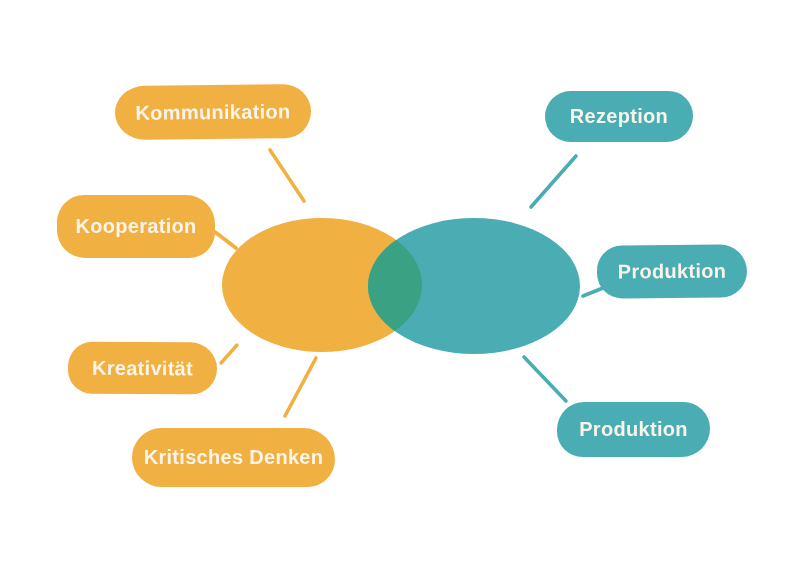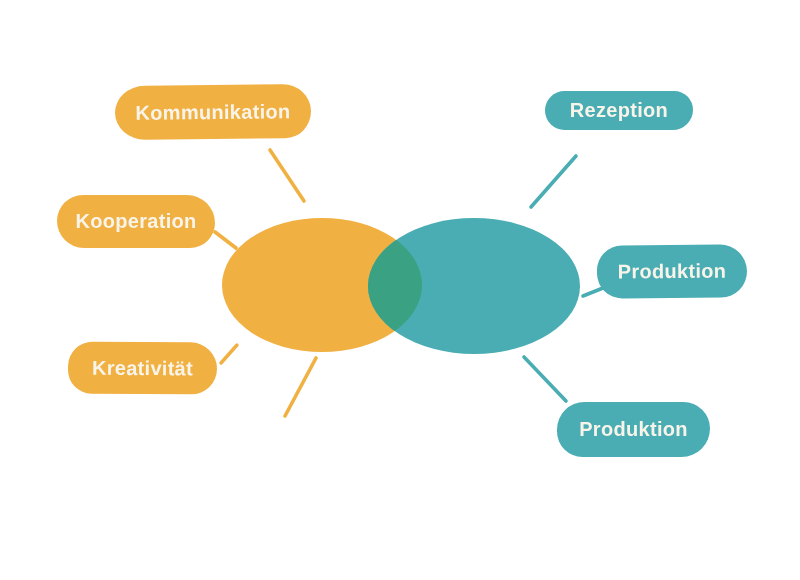--- a/index.html
+++ b/index.html
@@ -39,24 +39,24 @@
     font-size: 20px;
     font-weight: 600;
     letter-spacing: 0.3px;
     white-space: nowrap;
   }
   .pill.orange { background: var(--orange); }
   .pill.teal   { background: var(--teal); }
 
   
   .p-kommunikation { left:115px; top:85px;  width:196px; height:54px; border-radius: 30px 28px 26px 30px / 27px 27px 27px 27px; transform: rotate(-0.6deg); }
-  .p-kooperation   { left:57px;  top:195px; width:158px; height:53px; border-radius: 27px 29px 26px 28px; }
+  .p-kooperation   { left:57px;  top:195px; width:158px; height:63px; border-radius: 27px 29px 26px 28px; }
   .p-kreativitaet  { left:68px;  top:342px; width:149px; height:52px; border-radius: 26px 28px 27px 25px; transform: rotate(0.4deg); }
   .p-kritisches    { left:132px; top:428px; width:203px; height:59px; border-radius: 30px 32px 28px 30px; }
-  .p-rezeption     { left:545px; top:91px;  width:148px; height:39px; border-radius: 27px 26px 28px 27px; }
+  .p-rezeption     { left:545px; top:91px;  width:148px; height:51px; border-radius: 27px 26px 28px 27px; }
   .p-reflexion     { left:597px; top:245px; width:150px; height:53px; border-radius: 26px 28px 27px 26px; transform: rotate(-0.5deg); }
   .p-produktion    { left:557px; top:402px; width:153px; height:55px; border-radius: 28px 27px 29px 26px; }
 
   .center-label {
     position: absolute;
     width: 212px;
     text-align: center;
     color: var(--label-text, #f8f4ea);
     font-size: 21px;
     font-weight: 600;
@@ -96,20 +96,23 @@
 
   <div class="pill orange p-kommunikation">
     <span>Kommunikation</span>
   </div>
   <div class="pill orange p-kooperation">
     <span>Kooperation</span>
   </div>
   <div class="pill orange p-kreativitaet">
     <span>Kreativität</span>
   </div>
+  <div class="pill orange p-kritisches">
+    <span>Kritisches Denken</span>
+  </div>
 
   <div class="pill teal p-rezeption">
     <span>Rezeption</span>
   </div>
   <div class="pill teal p-reflexion">
     <span>Produktion</span>
   </div>
   <div class="pill teal p-produktion">
     <span>Produktion</span>
   </div>

